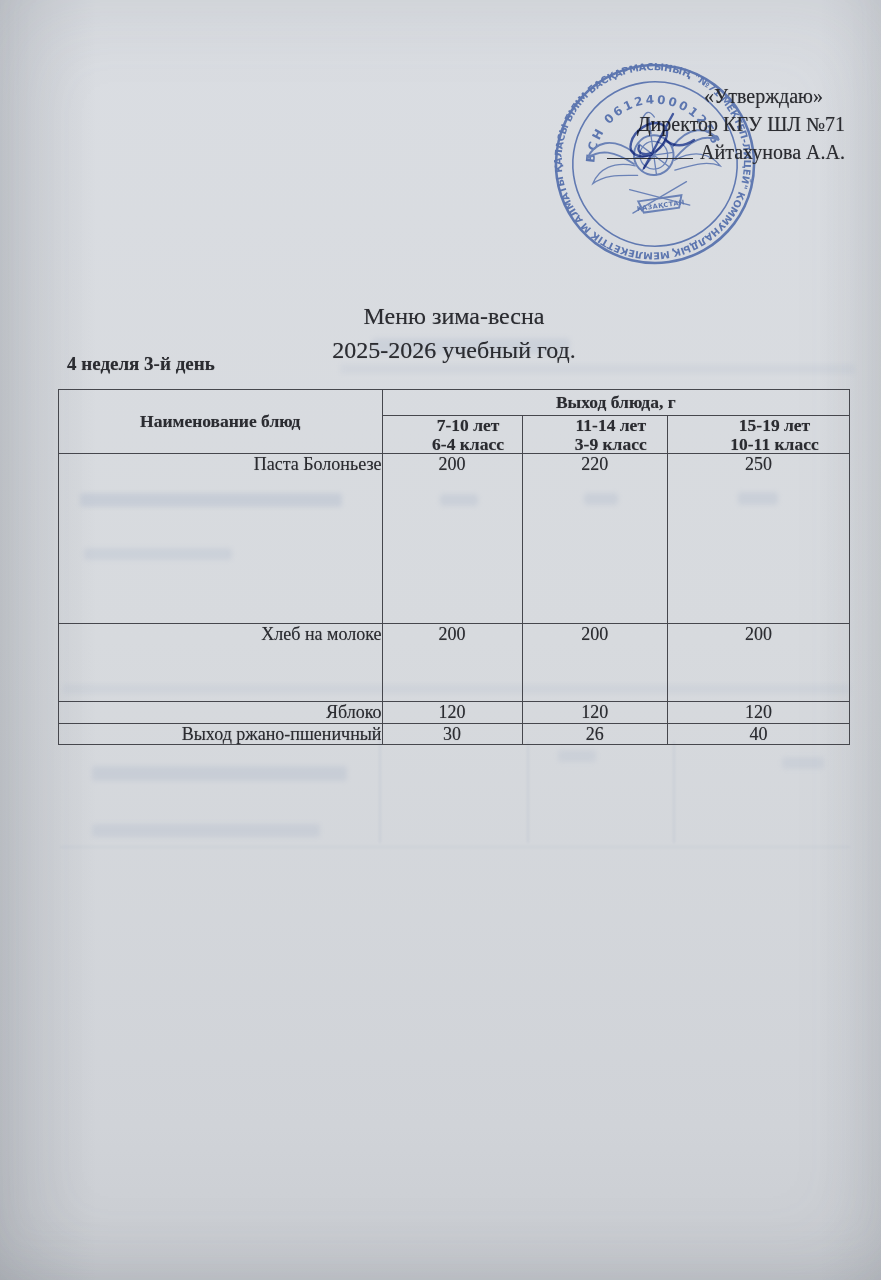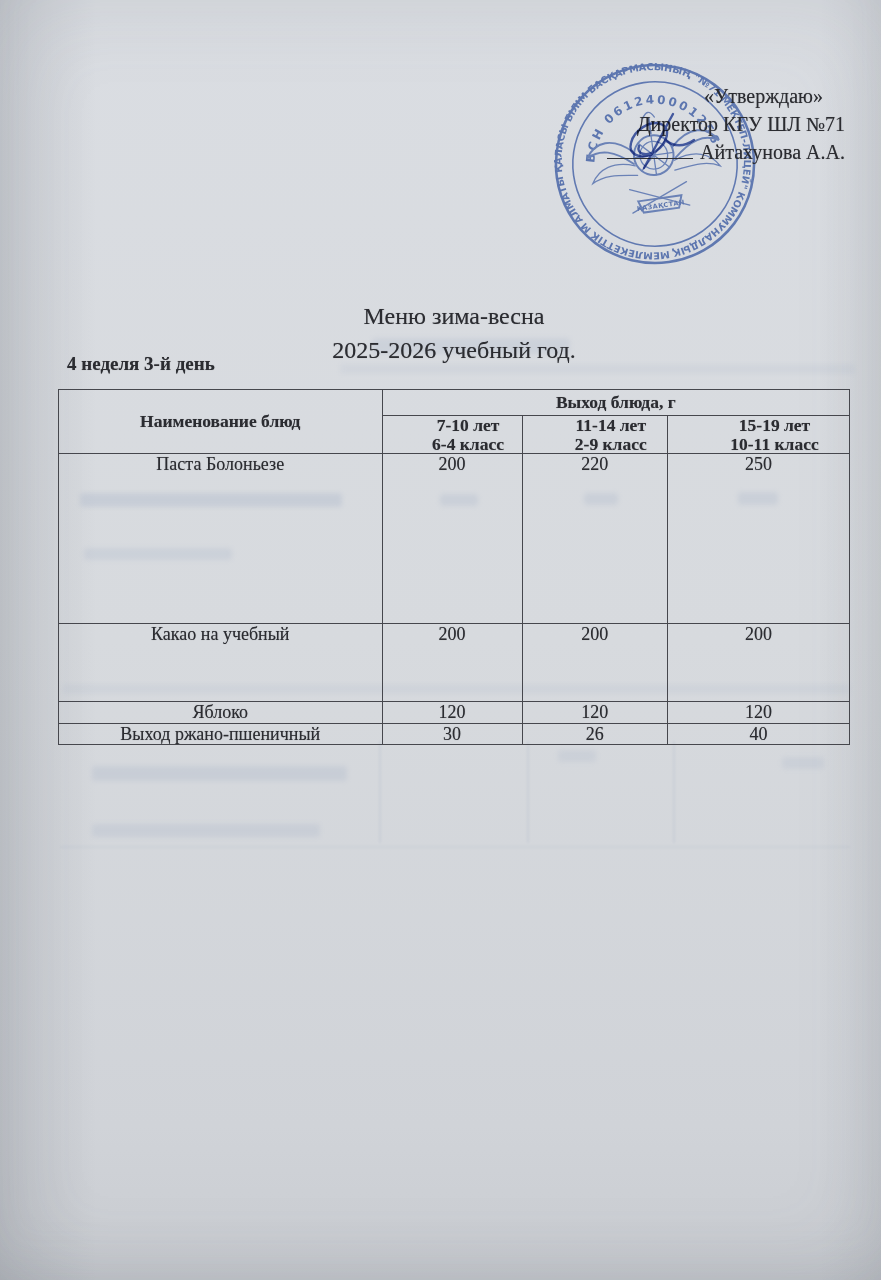--- a/index.html
+++ b/index.html
@@ -65,21 +65,21 @@
     border-collapse:collapse;table-layout:fixed;z-index:2;
     font-size:18px;
   }
   table.menu td,table.menu th{
     border:1.5px solid #46474d;padding:0;font-weight:normal;
     overflow:hidden;
   }
   table.menu thead td, table.menu thead th{vertical-align:middle;text-align:center;font-weight:bold;font-size:17.5px;}
   .age-head div{line-height:18.5px;margin-left:32px;}
   table.menu tbody td{vertical-align:top;}
-  td.dish{padding:2px 4px 0 9px;text-align:center;line-height:20px;}
+  td.dish{padding:2px 4px 0 9px;text-align:right;line-height:20px;}
   td.val{text-align:center;padding-top:1px;line-height:20px;}
   tr.hr1{height:26px;} tr.hr2{height:38px;}
   tr.r0{height:170px;} tr.r1{height:78px;} tr.r2{height:22px;} tr.r3{height:19px;}
 
   
   .ghost{position:absolute;pointer-events:none;filter:blur(2.5px);background:#8fa0bd;border-radius:3px;z-index:0;}
   .ghost.line{filter:blur(1.2px);}
 </style>
 </head>
 <body>
@@ -159,37 +159,37 @@
         <th rowspan="2">Наименование блюд</th>
         <th colspan="3">Выход блюда, г</th>
       </tr>
       <tr class="hr2">
         <th class="age-head">
           <div>7-10 лет</div>
           <div>6-4 класс</div>
         </th>
         <th class="age-head">
           <div>11-14 лет</div>
-          <div>2-9 класс</div>
+          <div>3-9 класс</div>
         </th>
         <th class="age-head">
           <div>15-19 лет</div>
           <div>10-11 класс</div>
         </th>
       </tr>
     </thead>
     <tbody>
       <tr class="r0">
         <td class="dish">Паста Болоньезе</td>
         <td class="val">200</td>
         <td class="val">220</td>
         <td class="val">250</td>
       </tr>
       <tr class="r1">
-        <td class="dish">Какао на учебный</td>
+        <td class="dish">Хлеб на молоке</td>
         <td class="val">200</td>
         <td class="val">200</td>
         <td class="val">200</td>
       </tr>
       <tr class="r2">
         <td class="dish">Яблоко</td>
         <td class="val">120</td>
         <td class="val">120</td>
         <td class="val">120</td>
       </tr>

